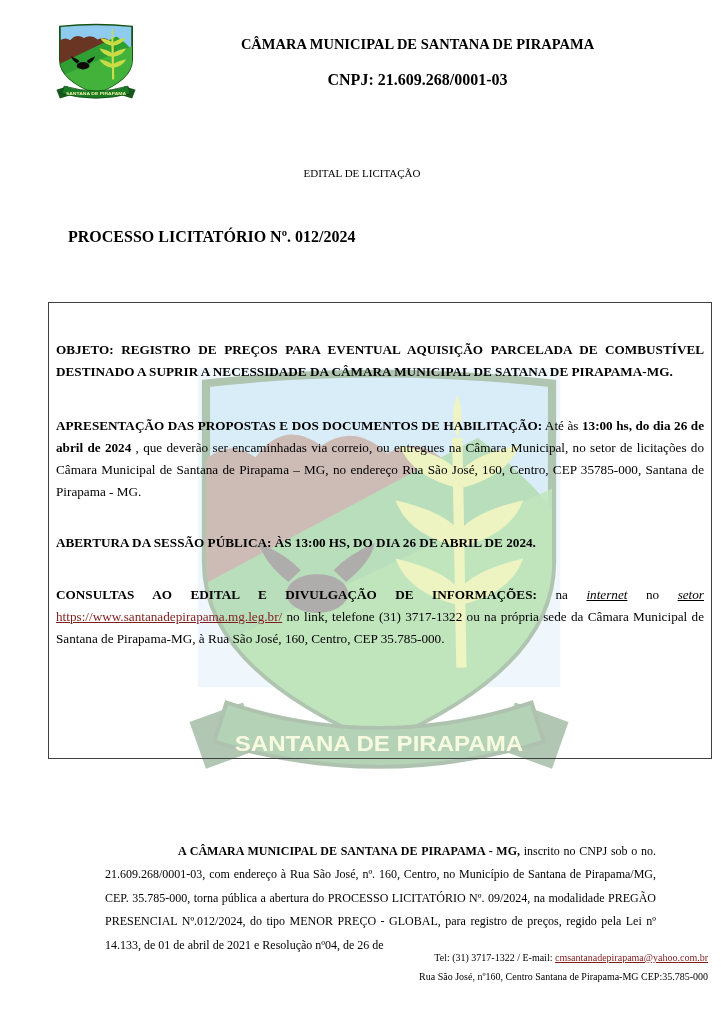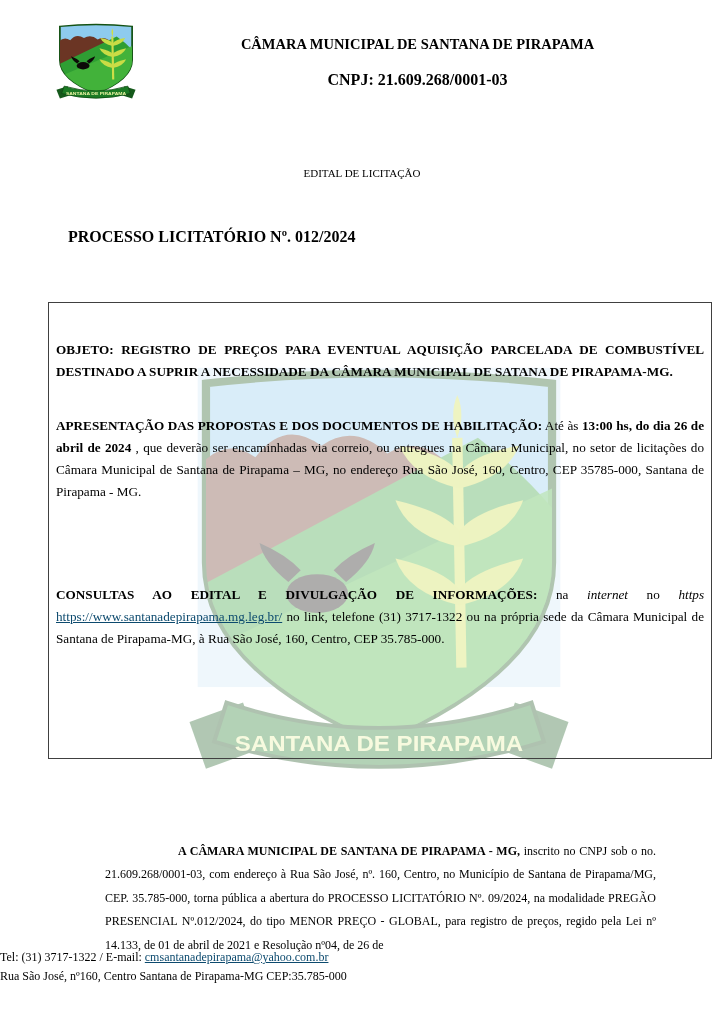--- a/index.html
+++ b/index.html
@@ -2,22 +2,22 @@
 <html><head>
 <meta charset="utf-8">
 <style>
   html,body{margin:0;padding:0;background:#ffffff;}
   .page{
     position:relative;width:724px;height:1024px;background:#ffffff;overflow:hidden;
     font-family:"Liberation Serif","DejaVu Serif",serif;color:#000;
   }
   .abs{position:absolute;}
   .bold{font-weight:700;}
-  em{font-style:italic;}
-  .link{color:#0c4a6e;text-decoration:underline;cursor:pointer;}
+  em{font-style:italic;text-decoration:underline;}
+  .link{color:#7f1d1d;text-decoration:underline;cursor:pointer;}
 
   .logo-wrap{left:53px;top:22px;width:86px;height:82px;}
   .logo-wrap svg{width:100%;height:100%;display:block;--photobg:transparent;}
 
   .header-text{left:140px;top:34px;width:555px;text-align:center;font-weight:700;
     font-size:14.5px;line-height:21px;}
   .header-cnpj{margin-top:14px;font-size:16px;}
 
   .doc-title{left:0;right:0;top:167px;text-align:center;font-weight:400;font-size:11px;}
 
@@ -31,21 +31,21 @@
   .p-objeto{top:36px;font-weight:700;}
   .p-apres{top:112px;}
   .p-abertura{top:229px;font-weight:700;}
   .p-consultas{top:281px;}
   .p-escl{top:376px;}
   .block{display:block;}
 
   .body-para{left:105px;top:804px;width:551px;text-align:justify;font-size:12px;
     line-height:23.4px;text-indent:73px;margin-top:36px;}
 
-  .footer{left:0;right:16px;top:948px;text-align:left;font-size:12px;line-height:19px;}
+  .footer{left:0;right:16px;top:948px;text-align:right;font-size:10px;line-height:19px;}
 </style>
 </head>
 <body>
 
 <svg width="0" height="0" style="position:absolute" aria-hidden="true">
   <defs>
     <clipPath id="shield-clip">
       <path d="M16,12 Q100,2 184,12 L184,104 Q184,158 100,196 Q16,158 16,104 Z"></path>
     </clipPath>
     <symbol id="coat">
@@ -103,27 +103,28 @@
   <div class="abs notice-box">
     <p class="p-objeto">OBJETO: REGISTRO DE PREÇOS PARA EVENTUAL AQUISIÇÃO PARCELADA DE COMBUSTÍVEL DESTINADO A SUPRIR A NECESSIDADE DA CÂMARA MUNICIPAL DE SATANA DE PIRAPAMA-MG.</p>
 
     <p class="p-apres">
       <span class="bold">APRESENTAÇÃO DAS PROPOSTAS E DOS DOCUMENTOS DE HABILITAÇÃO:</span>
       <span> Até às </span>
       <span class="bold">13:00 hs, do dia 26 de abril de 2024</span>
       <span>, que deverão ser encaminhadas via correio, ou entregues na Câmara Municipal, no setor de licitações do Câmara Municipal de Santana de Pirapama – MG, no endereço Rua São José, 160, Centro, CEP 35785-000, Santana de Pirapama - MG.</span>
     </p>
 
+    <p class="p-abertura">ABERTURA DA SESSÃO PÚBLICA: ÀS 13:00 HS, DO DIA 26 DE ABRIL DE 2024.</p>
 
     <p class="p-consultas">
       <span class="bold">CONSULTAS AO EDITAL E DIVULGAÇÃO DE INFORMAÇÕES:</span>
       <span> na </span>
       <em>internet</em>
       <span> no </span>
-      <em>https</em>
+      <em>setor</em>
       <a class="link">https://www.santanadepirapama.mg.leg.br/</a>
       <span> no link,  telefone (31) 3717-1322 ou na própria sede da Câmara Municipal de Santana de Pirapama-MG, à Rua São José, 160, Centro, CEP 35.785-000.</span>
     </p>
 
     <p class="p-escl">
     </p>
   </div>
 
   <div class="abs body-para">
     <span class="bold">A CÂMARA MUNICIPAL DE SANTANA DE PIRAPAMA - MG,</span><span> inscrito no CNPJ sob o no. 21.609.268/0001-03, com endereço à Rua São José, nº. 160, Centro, no Município de Santana de Pirapama/MG, CEP. 35.785-000, torna pública a abertura do PROCESSO LICITATÓRIO Nº. 09/2024, na modalidade PREGÃO PRESENCIAL Nº.012/2024, do tipo MENOR PREÇO - GLOBAL, para registro de preços, regido pela Lei nº 14.133, de 01 de abril de 2021 e Resolução nº04, de 26 de</span>

